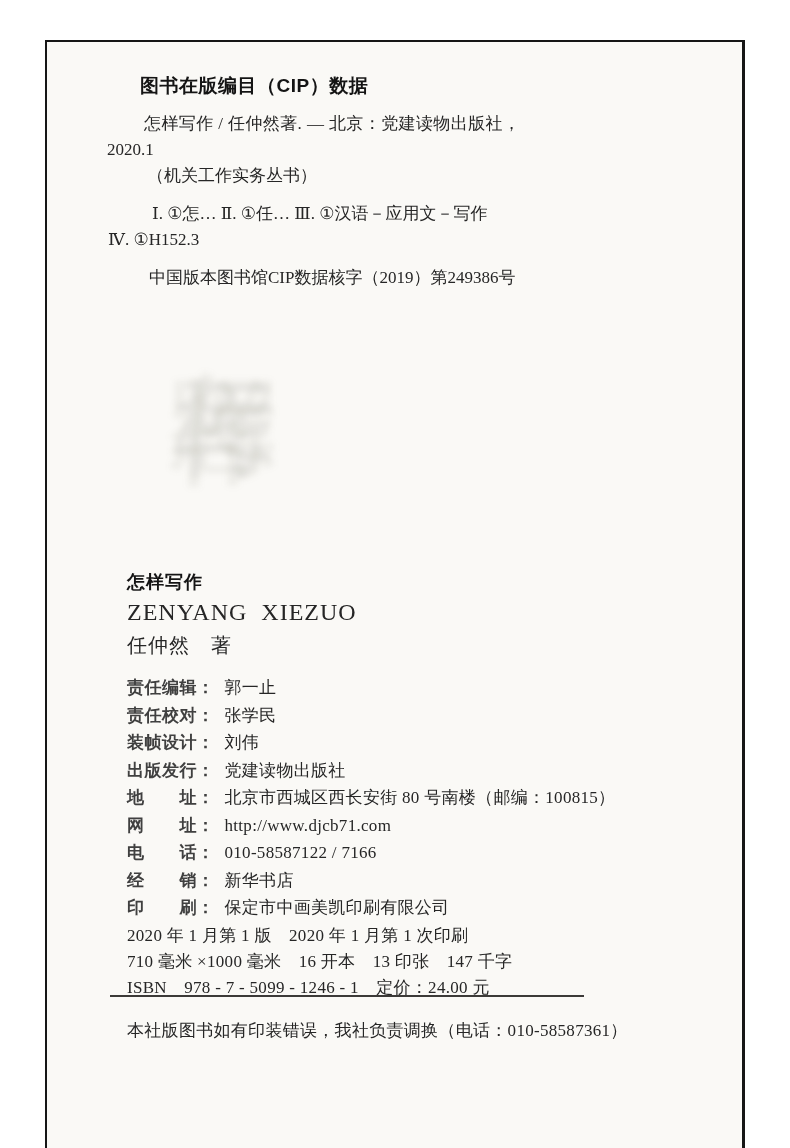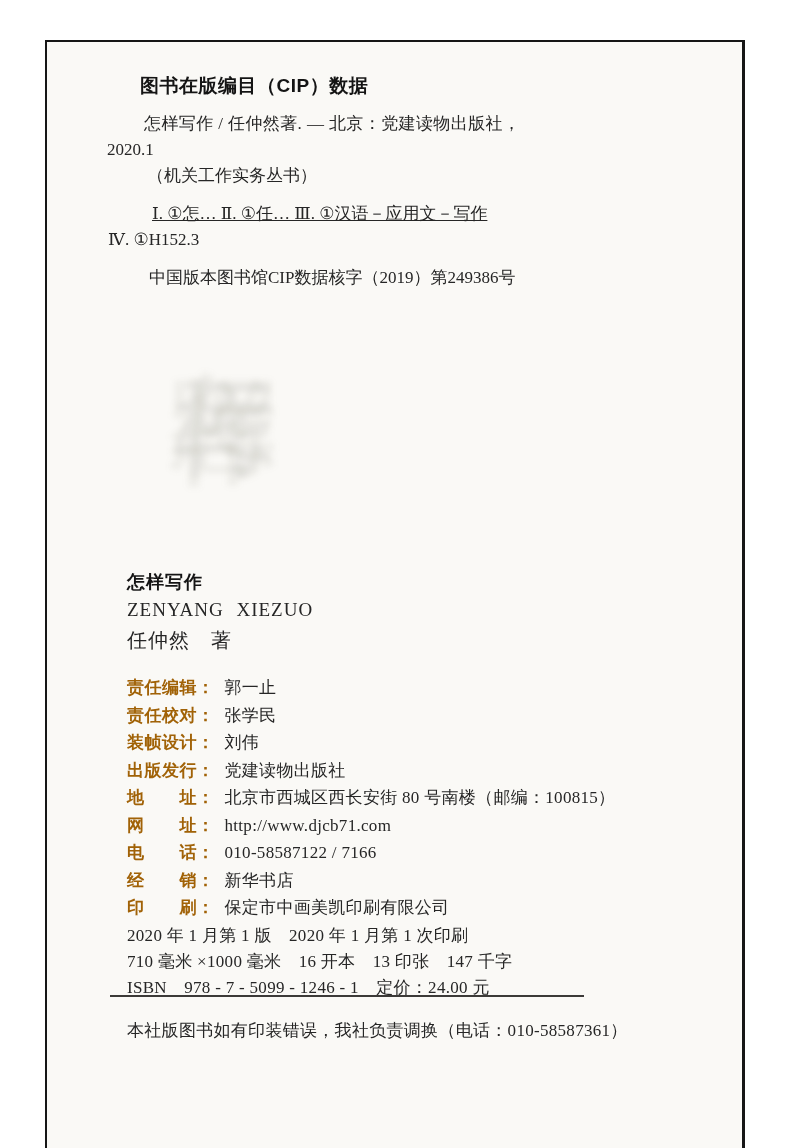--- a/index.html
+++ b/index.html
@@ -59,40 +59,40 @@
     font-size: 19px;
     color: #141414;
     margin-left: 33px;
     letter-spacing: 0.5px;
   }
   .cip-line { margin-top: 4px; }
   .cip-entry     { margin-top: 16px; margin-left: 37px; letter-spacing: 0.4px; }
   .cip-entrywrap { margin-left: 0; }
   .cip-series    { margin-left: 40px; }
   .cip-isbn      { margin-left: 36px; letter-spacing: 0.3px; }
-  .cip-class1    { margin-top: 16px; margin-left: 45px; text-decoration: underline; }
+  .cip-class1    { margin-top: 16px; margin-left: 45px; }
   .cip-class2    { margin-left: 1px; }
   .cip-record    { margin-top: 16px; margin-left: 42px; }
   
   .titleblock {
     position: absolute;
     left: 80px;
     top: 528px;
     white-space: nowrap;
   }
   .book-title {
     font-family: "Liberation Sans", "DejaVu Sans", sans-serif;
     font-weight: 700;
     font-size: 18px;
     color: #141414;
     letter-spacing: 1px;
   }
   .book-pinyin {
     margin-top: 5px;
-    font-size: 19px;
+    font-size: 24px;
     letter-spacing: 1px;
     word-spacing: 7px;
   }
   .book-author {
     margin-top: 6px;
     font-size: 20px;
     letter-spacing: 1px;
   }
   
   .colophon {
@@ -102,21 +102,21 @@
     right: 30px;
     white-space: nowrap;
   }
   .crow {
     height: 27.5px;
     font-size: 17px;
   }
   .clabel {
     font-family: Liberation Serif, serif;
     font-weight: 700;
-    color: #a16207;
+    color: #404040;
     letter-spacing: 0.5px;
   }
   .cvalue {
     margin-left: 10px;
     letter-spacing: 0.3px;
   }
   .crow-plain {
     height: 26px;
     font-size: 17px;
     letter-spacing: 0.3px;

